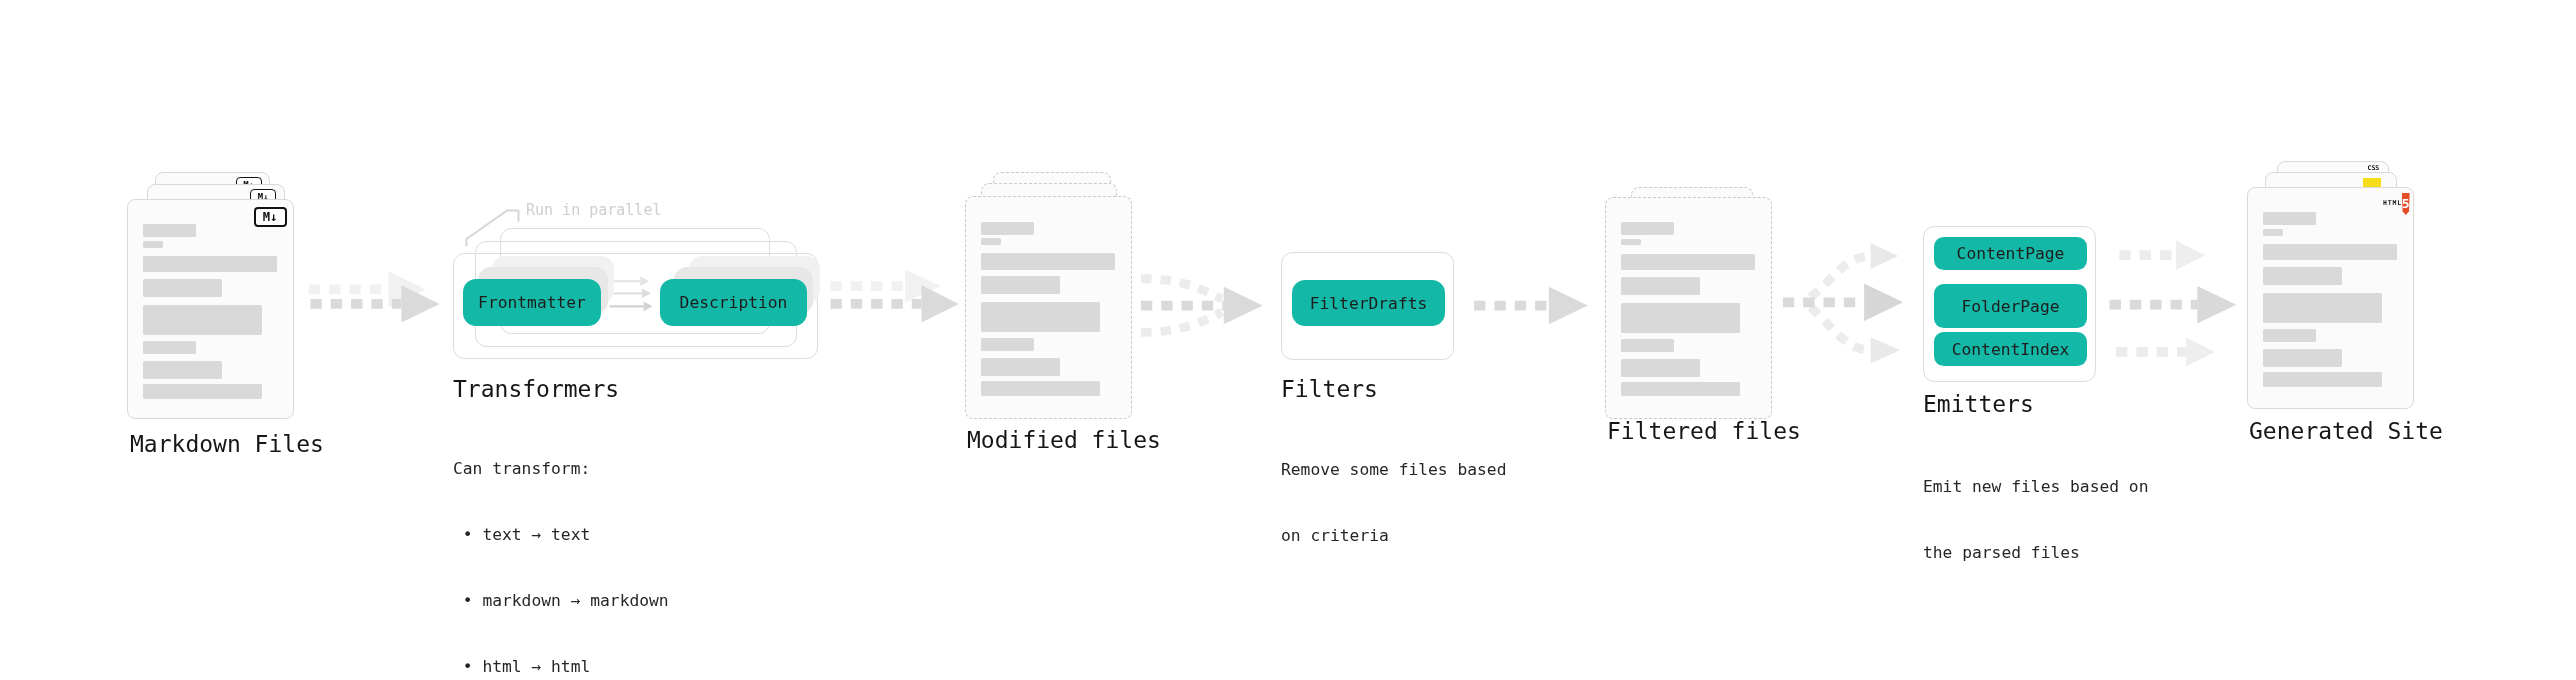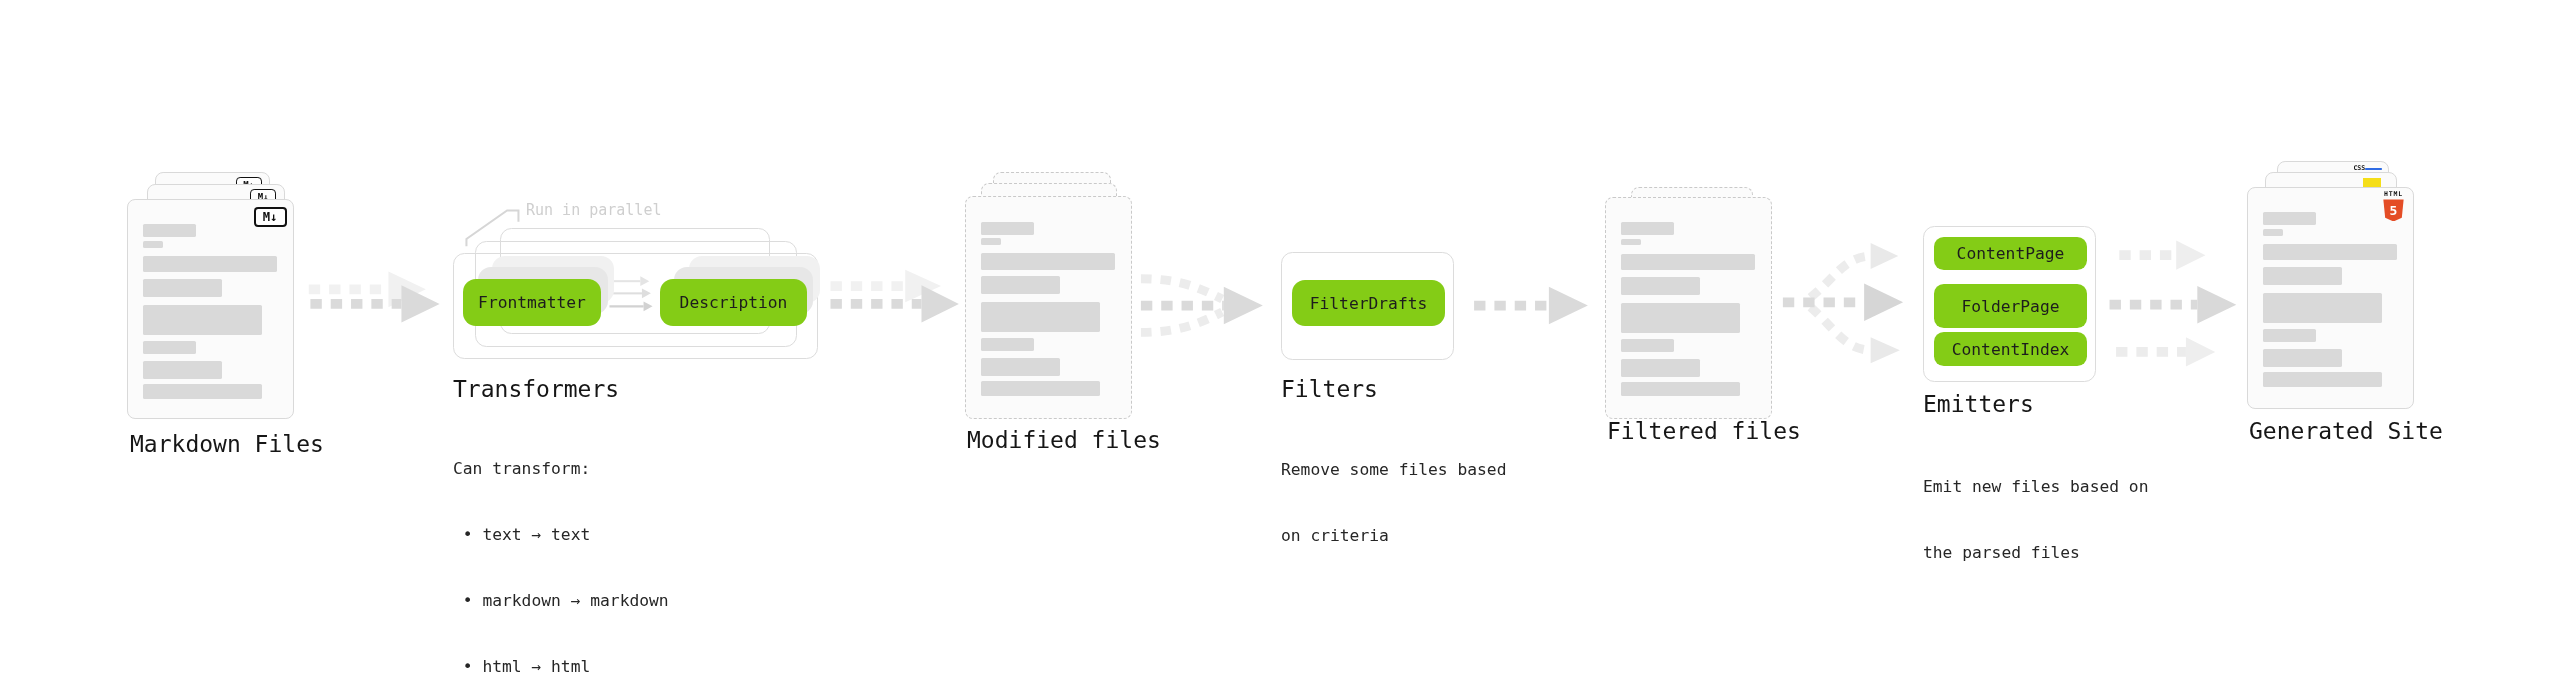--- a/index.html
+++ b/index.html
@@ -43,46 +43,46 @@
     border-radius: 4.1px;
     color: #111111;
     font-weight: 700;
     display: flex; align-items: center; justify-content: center;
     width: 33px; height: 19.5px; font-size: 12.2px; line-height: 1;
     right: 6.5px; top: 7.3px;
   }
   .md-icon.small { width: 26px; height: 16.3px; font-size: 9px; border-width: 1.6px; right: 7.3px; top: 4.1px; }
 
   
-  .html5 { position: absolute; width: 21px; display: flex; flex-direction: column; align-items: center; }
+  .html5 { position: absolute; width: 21px; display: flex; flex-direction: row; align-items: center; }
   .html5 .t { font-size: 6.5px; font-weight: 700; letter-spacing: 0.8px; color: #111; line-height: 1; }
   .html5 .shield {
     margin-top: 1.6px; width: 20.3px; height: 22px;
     background: var(--accent-html5-orange, #e44d26);
     clip-path: polygon(0 0, 100% 0, 91% 84%, 50% 100%, 9% 84%);
     color: #fff; font-size: 13px; font-weight: 700;
     display: flex; align-items: center; justify-content: center;
   }
-  .cssb { position: absolute; display: flex; flex-direction: row; align-items: center; }
+  .cssb { position: absolute; display: flex; flex-direction: column; align-items: center; }
   .cssb .t { font-size: 6.5px; font-weight: 700; color: #111; line-height: 1; }
   .cssb .u { width: 16.3px; height: 2.4px; background: var(--accent-css-blue, #2f6be4); margin-top: 0.8px; border-radius: 0.8px; }
   .jsb { position: absolute; width: 18px; height: 9.8px; background: var(--accent-js-yellow, #f5de19); }
 
   
   .obox {
     position: absolute;
     border: 1.6px solid #dcdcdc;
     border-radius: 11.4px;
     background: transparent;
   }
 
   
   .pill {
     position: absolute;
-    background: #84cc16;
+    background: #14b8a6;
     border-radius: 13px;
     display: flex; align-items: center; justify-content: center;
     font-size: 16.3px; color: #1d1d1d; white-space: pre;
   }
   .pill.g1 { background: #e7e7e7; }
   .pill.g2 { background: #f1f1f1; }
   .pill.epill { border-radius: 9.8px; }
 
   
   .lbl { position: absolute; font-size: 23px; font-weight: 500; color: #161616; line-height: 1.05; white-space: pre; }

